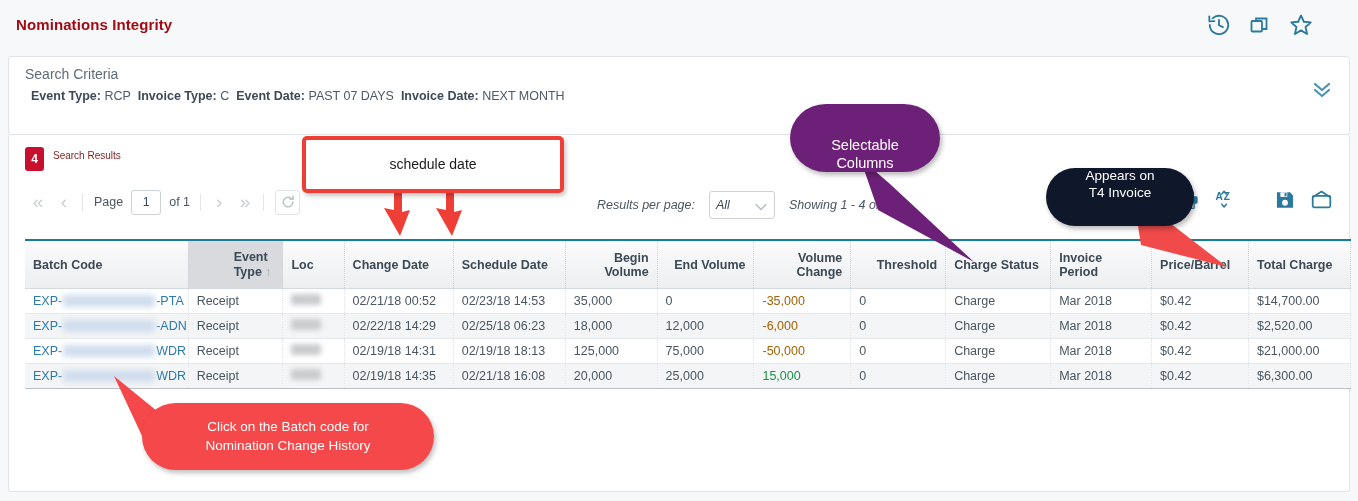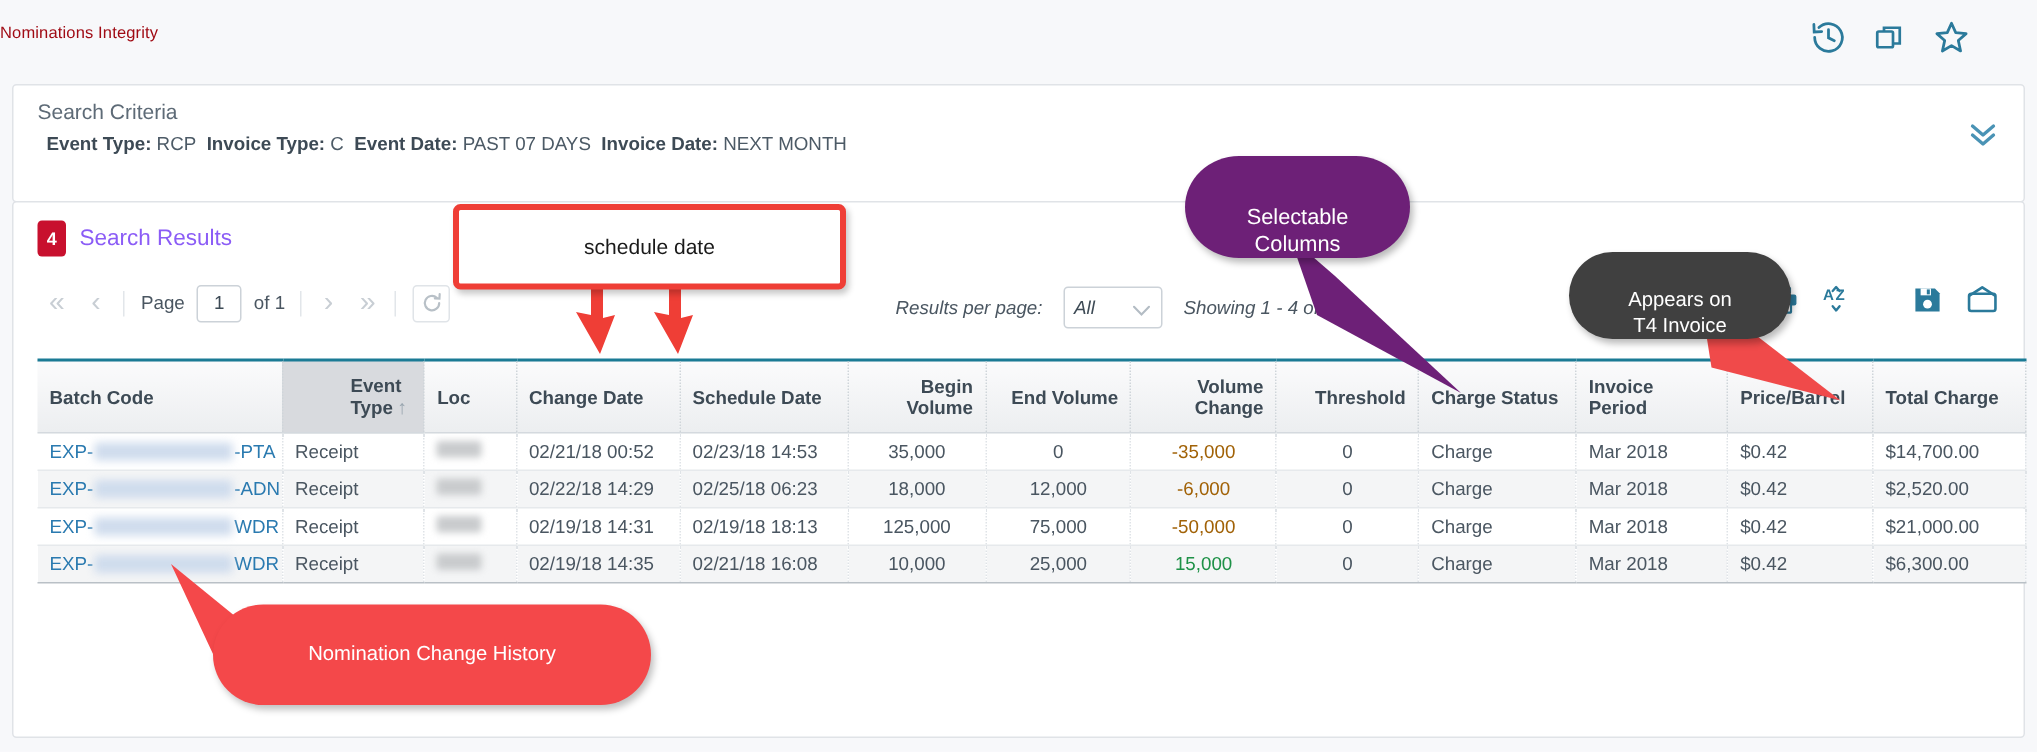--- a/index.html
+++ b/index.html
@@ -11,22 +11,22 @@
     overflow: hidden;
   }
   #app { position: relative; width: 1358px; height: 501px; background: #f7f8fa; }
 
   
   .topbar {
     position: absolute; left: 0; top: 0; width: 1358px; height: 52px;
     background: #f7f8fa;
   }
   .app-title {
-    position: absolute; left: 0; top: 16px;
-    font-size: 11px; font-weight: normal; color: #a00b14;
+    position: absolute; left: 16px; top: 16px;
+    font-size: 15px; font-weight: bold; color: #a00b14;
     letter-spacing: .1px;
   }
   .topicons {
     position: absolute; right: 44px; top: 12px;
     display: flex; gap: 16px; align-items: center;
   }
   .topicons svg { display: block; }
 
   
   .panel {
@@ -51,21 +51,21 @@
 
   
   .badge {
     position: absolute; left: 16px; top: 12px;
     width: 19px; height: 24px; background: #c8102e; border-radius: 3px;
     color: #fff; font-size: 12px; font-weight: bold;
     display: flex; align-items: center; justify-content: center;
   }
   .results-title {
     position: absolute; left: 44px; top: 15px;
-    font-size: 15px; color: #8b5cf6;
+    font-size: 10px; color: #7f1d1d;
   }
 
   
   .pager {
     position: absolute; left: 16px; top: 52px;
     display: flex; align-items: center; height: 30px;
     font-size: 12.5px; color: #5a6873;
   }
   .pg-ico {
     width: 26px; height: 26px; display: flex; align-items: center; justify-content: center;
@@ -112,21 +112,21 @@
     padding: 9px 8px; height: 40px; vertical-align: middle;
     text-align: left; white-space: normal;
   }
   thead th.num { text-align: right; }
   thead th.sorted { background: #d8dade; padding-left: 45px; }
   tbody td {
     border-bottom: 1px solid #e6e9ec; border-right: 1px dotted #dfe3e7;
     font-size: 12.5px; color: #4a5661; padding: 5px 8px; height: 24px;
     white-space: nowrap; overflow: hidden;
   }
-  tbody td.num { text-align: center; }
+  tbody td.num { text-align: left; }
   tbody tr:nth-child(even) { background: #f4f5f6; }
   tbody tr:nth-child(odd)  { background: #ffffff; }
   tbody tr:last-child td { border-bottom: 1px solid #b9c0c6; }
   .link { color: #2a7ab0; }
   .neg { color: #a16207; }
   .pos { color: #1e9147; }
   .redact {
     display: inline-block; height: 12px; vertical-align: -2px;
     background: #cfdced; filter: blur(3px); border-radius: 2px;
     margin: 0 1px;
@@ -151,22 +151,22 @@
     position: absolute; left: 790px; top: 104px; width: 150px; height: 68px;
     background: #6d2077; border-radius: 36px/34px;
     display: flex; align-items: flex-end; justify-content: center;
     text-align: center; color: #fff; font-size: 14.5px; line-height: 1.25;
     box-shadow: 2px 3px 5px rgba(0,0,0,.28); z-index: 6;
   }
   .co-purple-tail { position: absolute; left: 860px; top: 150px; z-index: 5; }
 
   .co-red {
     position: absolute; left: 1046px; top: 168px; width: 148px; height: 58px;
-    background: #404040; border-radius: 30px;
-    display: flex; align-items: flex-end; justify-content: center;
+    background: #0f172a; border-radius: 30px;
+    display: flex; align-items: flex-start; justify-content: center;
     text-align: center; color: #fff; font-size: 13.5px; line-height: 1.25;
     box-shadow: 2px 3px 5px rgba(0,0,0,.28); z-index: 6;
   }
   .co-red-tail { position: absolute; left: 1135px; top: 205px; z-index: 5; }
 
   .co-bottom {
     position: absolute; left: 142px; top: 403px; width: 292px; height: 67px;
     background: #f4484a; border-radius: 34px;
     display: flex; align-items: center; justify-content: center;
     text-align: center; color: #fff; font-size: 13.5px; line-height: 1.35;
@@ -373,21 +373,21 @@
               <td><span>Mar 2018</span></td>
               <td><span>$0.42</span></td>
               <td><span>$21,000.00</span></td>
             </tr>
             <tr>
               <td><span class="link">EXP-<span class="redact" style="width: 92px;"></span>WDR</span></td>
               <td><span>Receipt</span></td>
               <td><span class="redact-gray"></span></td>
               <td><span>02/19/18 14:35</span></td>
               <td><span>02/21/18 16:08</span></td>
-              <td class="num"><span>10,000</span></td>
+              <td class="num"><span>20,000</span></td>
               <td class="num"><span>25,000</span></td>
               <td class="num"><span class="pos">15,000</span></td>
               <td class="num"><span>0</span></td>
               <td><span>Charge</span></td>
               <td><span>Mar 2018</span></td>
               <td><span>$0.42</span></td>
               <td><span>$6,300.00</span></td>
             </tr>
           </tbody>
       </table>
@@ -424,17 +424,18 @@
       <span class="co-line">Appears on</span>
       <span class="co-line">T4 Invoice</span>
     </span>
   </div>
 
   <svg class="co-bottom-tail" width="80" height="70">
     <polygon points="2,0 56,44 30,60" fill="#f4484a"></polygon>
   </svg>
   <div class="co-bottom">
     <span>
+      <span class="co-line">Click on the Batch code for</span>
       <span class="co-line">Nomination Change History</span>
     </span>
   </div>
 
 </div>
 
 </body></html>

